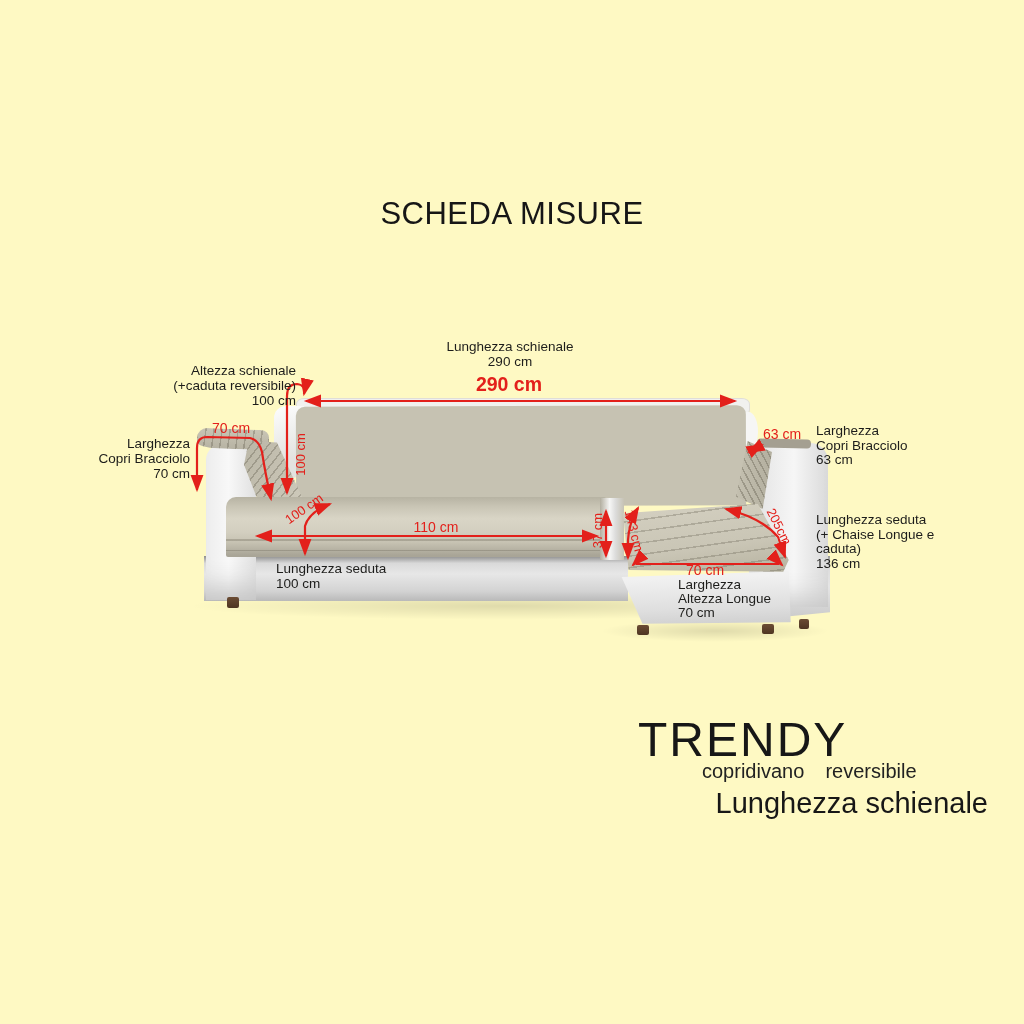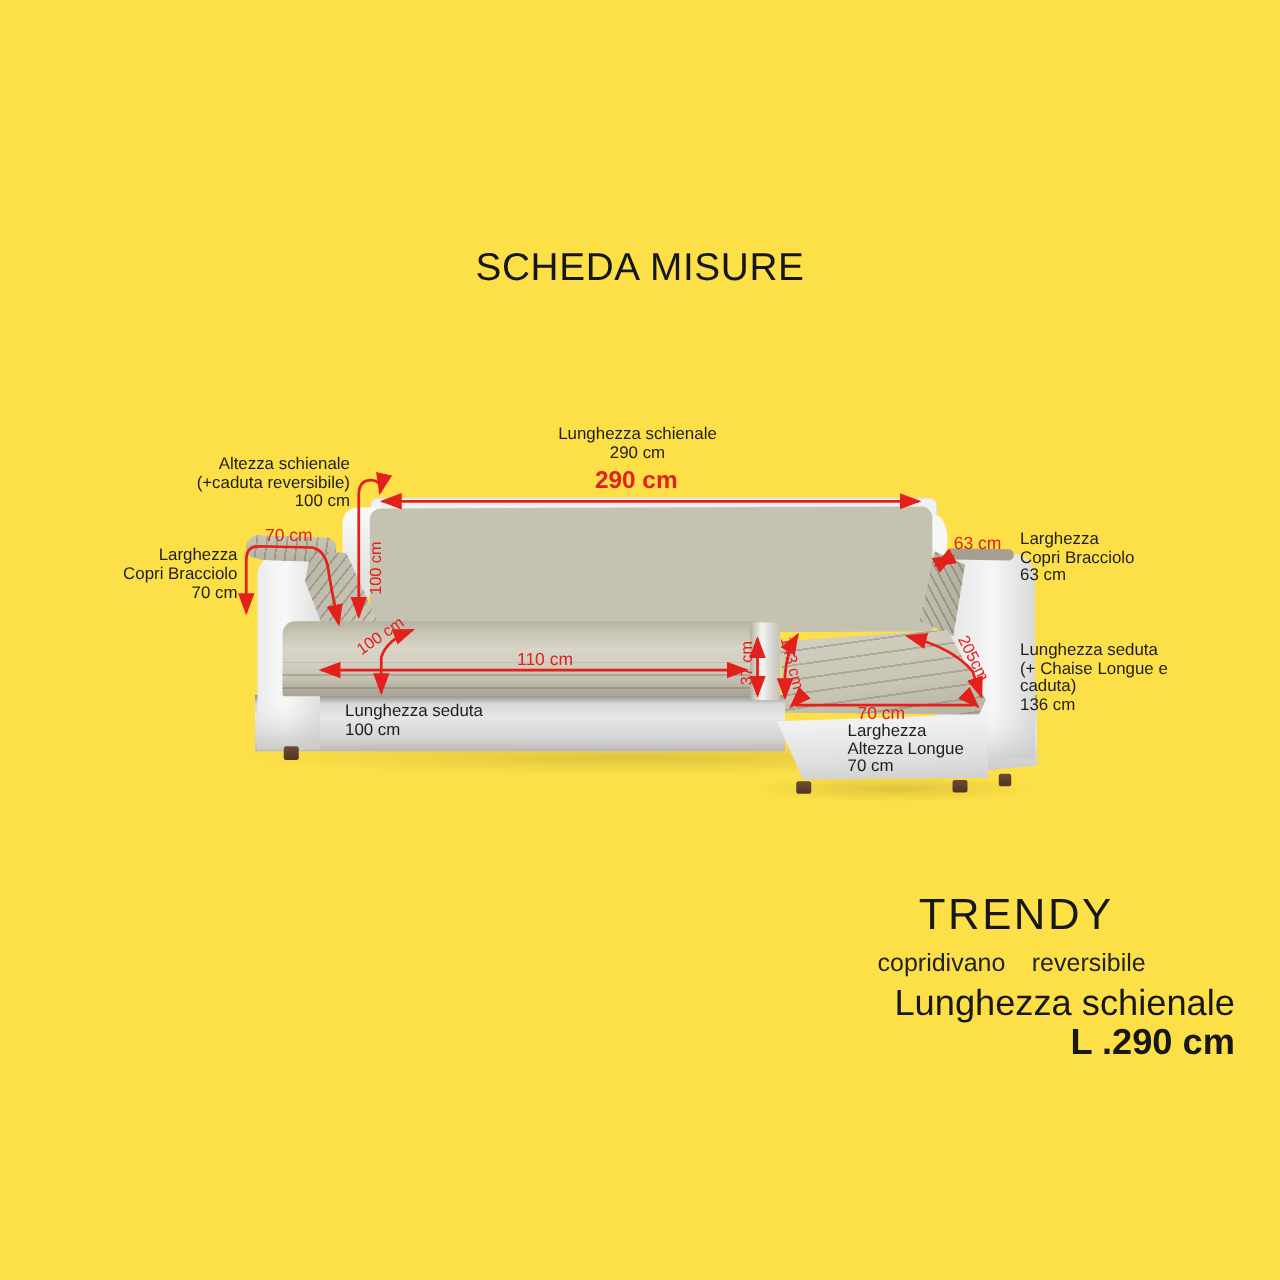--- a/index.html
+++ b/index.html
@@ -1,29 +1,29 @@
 <!DOCTYPE html>
 <html><head>
 <meta charset="utf-8">
 <style>
   html,body{margin:0;padding:0;background:#ffffff;}
-  #canvas{position:relative;width:1024px;height:1024px;background:#fde047;overflow:hidden;
+  #canvas{position:relative;width:1024px;height:1024px;background:#fef9c3;overflow:hidden;
           font-family:"Liberation Sans", sans-serif;}
   .abs{position:absolute;}
   
   .title{font-size:31px;letter-spacing:.5px;color:#161616;text-align:center;}
   .blk{color:#1d1d1b;font-size:13.5px;line-height:15px;}
   .blk.r{text-align:right;}
   .blk.c{text-align:center;}
   .red{color:#e3201b;font-size:14px;text-align:center;white-space:nowrap;}
   .red.big{font-size:19.5px;font-weight:bold;}
   .red.small{font-size:13px;}
   .rot{transform-origin:50% 50%;}
   
-  .brand{font-size:35px;font-weight:300;letter-spacing:2px;color:#171717;text-align:center;}
+  .brand{font-size:48px;font-weight:300;letter-spacing:2px;color:#171717;text-align:left;}
   .sub{font-size:20px;color:#222;}
   .spec{font-size:29px;color:#171717;text-align:right;}
   .spec.b{font-weight:bold;}
   
   .shadow1{left:185px;top:592px;width:640px;height:28px;
            background:radial-gradient(ellipse at 50% 50%, rgba(0,0,0,.12), rgba(0,0,0,0) 70%);}
   .shadow2{left:600px;top:620px;width:230px;height:22px;
            background:radial-gradient(ellipse at 50% 50%, rgba(0,0,0,.12), rgba(0,0,0,0) 70%);}
   .base{left:204px;top:556px;width:424px;height:45px;
         background:linear-gradient(180deg,#8d8d8d 0%,#d9d9d9 16%,#e7e7e7 40%,#d3d3d3 78%,#b9b9b9 100%);}
@@ -143,21 +143,21 @@
       <path d="M640,558 L633,565" marker-end="url(#arw)"></path>
       <path d="M775,558 L782,565" marker-end="url(#arw)"></path>
     </g>
   </svg>
 
   <div class="abs blk c" style="left:410px;top:339px;width:200px;">
     <div>Lunghezza schienale</div>
     <div>290 cm</div>
   </div>
 
-  <div class="abs blk r" style="left:118px;top:363px;width:162px;">
+  <div class="abs blk r" style="left:134px;top:363px;width:162px;">
     <div>Altezza schienale</div>
     <div>(+caduta reversibile)</div>
     <div>100 cm</div>
   </div>
 
   <div class="abs blk r" style="left:70px;top:436px;width:120px;">
     <div>Larghezza</div>
     <div>Copri Bracciolo</div>
     <div>70 cm</div>
   </div>
@@ -197,15 +197,14 @@
   <div class="abs red small rot" style="left:751px;top:519px;width:56px;transform:rotate(63deg);">205cm</div>
   <div class="abs red" style="left:676px;top:562px;width:58px;">70 cm</div>
 
   <div class="abs brand" style="left:638px;top:712px;width:350px;">TRENDY</div>
   <div class="abs sub" style="left:702px;top:760px;width:320px;">
     <span>copridivano</span>
     <span style="display:inline-block;width:10px;"></span>
     <span>reversibile</span>
   </div>
   <div class="abs spec" style="left:598px;top:787px;width:390px;">Lunghezza schienale</div>
-  <div class="abs spec b" style="left:598px;top:818px;width:390px;">L .290 cm</div>
 
 </div>
 
 </body></html>

